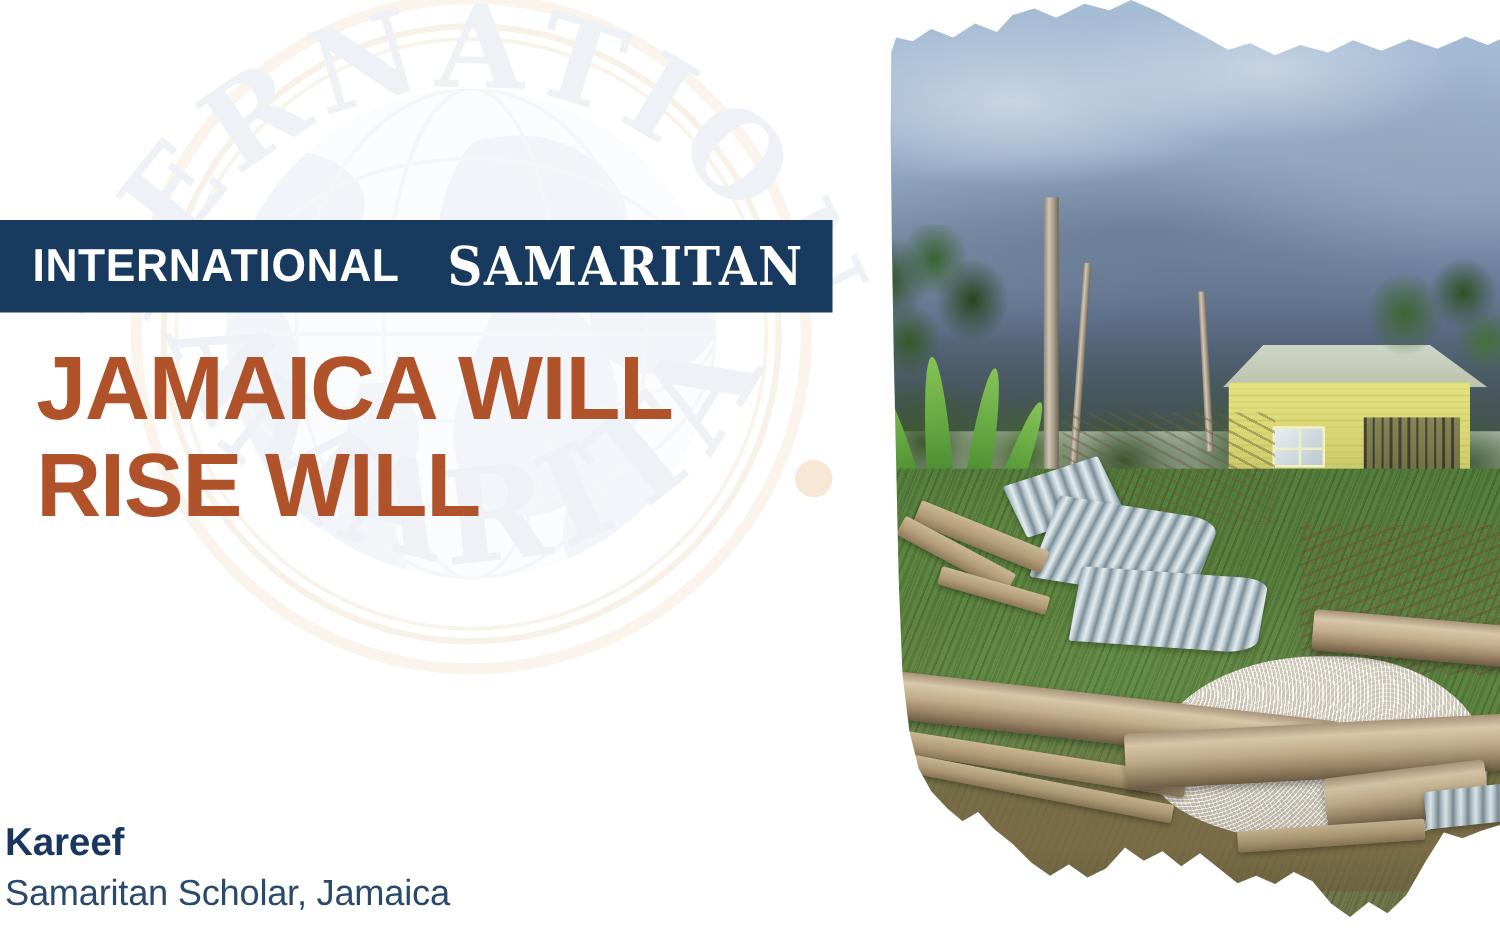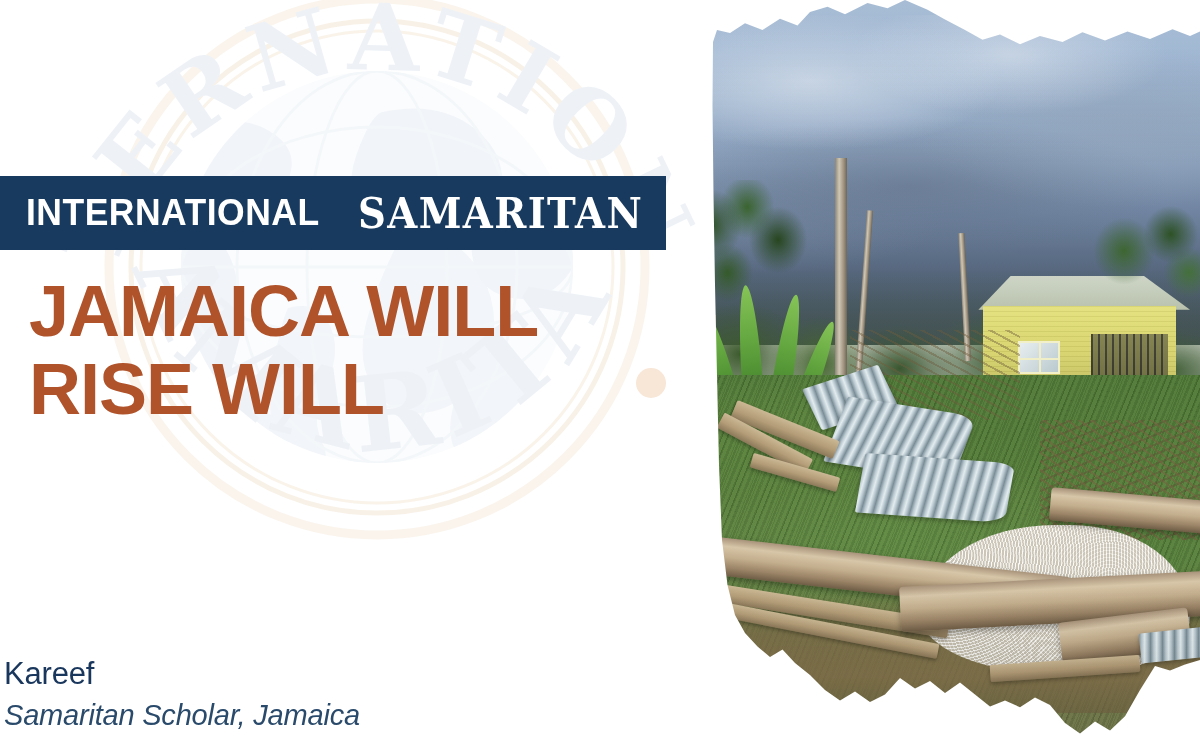--- a/index.html
+++ b/index.html
@@ -79,28 +79,27 @@
   #headline .hl-line { display:block; white-space:nowrap; }
 
   #attribution {
     position:absolute;
     left:4px; bottom:14px;
     width:600px;
   }
   #attr-name {
     color:#19365c;
     font-size:31px;
-    font-weight:400;
+    font-weight:700;
     line-height:40px;
     letter-spacing:-0.2px;
   }
   #attr-role {
     color:#2a4a6b;
     font-size:29px;
-    font-style:italic;
     line-height:42px;
     letter-spacing:-0.2px;
   }
 
   
   #photo-wrap {
     position:absolute;
     left:700px; top:0;
     width:500px; height:750px;
     z-index:3;

